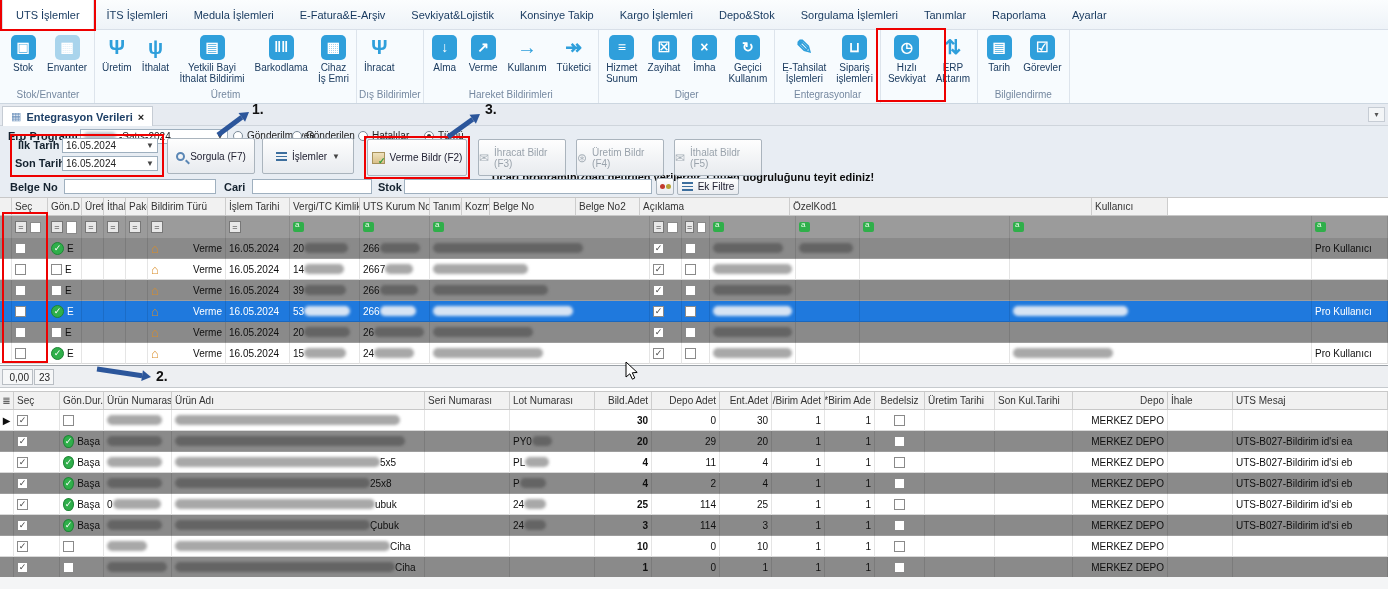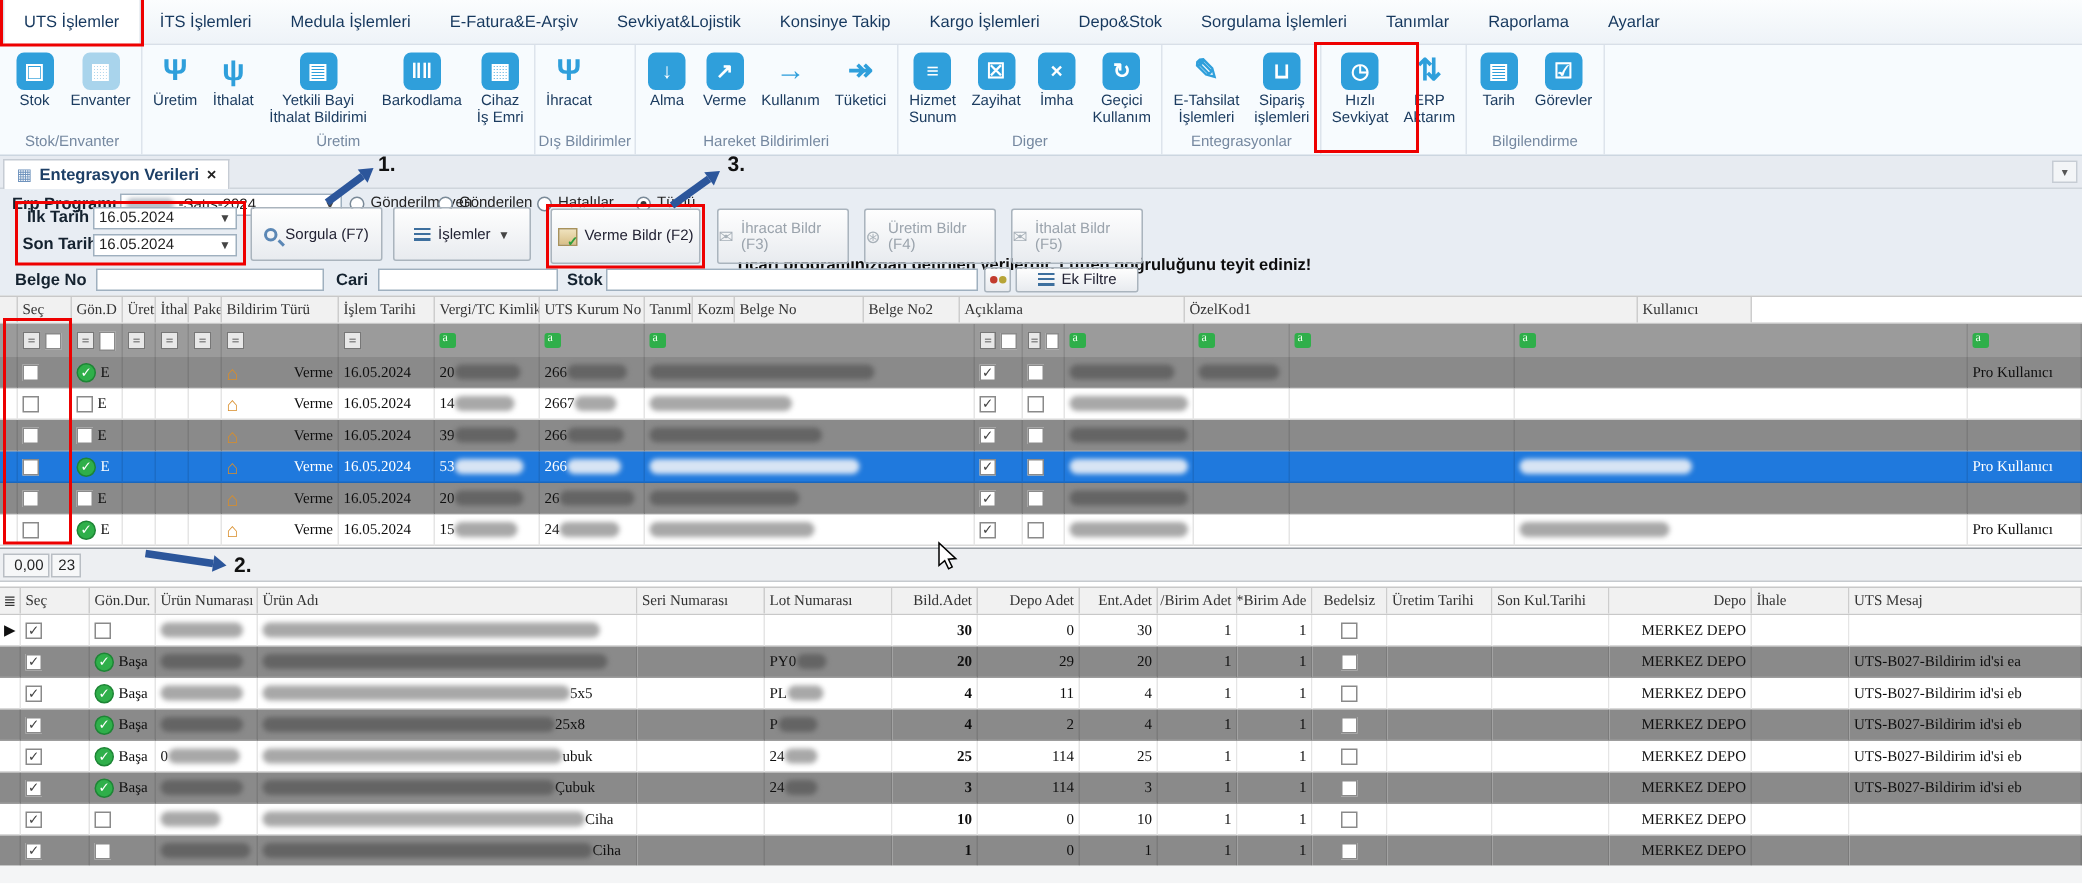--- a/index.html
+++ b/index.html
@@ -58,21 +58,21 @@
   .lsticon { width:11px; height:9px; background:repeating-linear-gradient(#3d6f9e 0 1.5px, transparent 1.5px 3.5px); }
   .magicon { width:9px; height:9px; border:2px solid #5b87b5; border-radius:50%; position:relative; }
   .magicon::after { content:""; position:absolute; left:7px; top:7px; width:5px; height:2px; background:#5b87b5; transform:rotate(45deg); }
   .vicon { width:13px; height:12px; background:linear-gradient(#efe2bd,#d9c089); border:1px solid #a8925c; position:relative; }
   .vicon::after { content:"✓"; position:absolute; right:-2px; bottom:-3px; color:#2f9e3c; font-size:9px; font-weight:bold; }
   .envicon { font-size:12px; color:#a7b0b8; }
   .pal { display:flex; gap:1px; }
   .pal i { width:5px; height:5px; border-radius:50%; }
 
   
-  .grid { position:absolute; left:0; width:1168px;font-family:Liberation Serif, serif; }
+  .grid { position:absolute; left:0; width:1168px; }
   .trow { display:flex; width:1388px; }
   .tc { flex:none; overflow:hidden; white-space:nowrap; display:flex; align-items:center;
     padding:0 3px; font-size:10px; color:#0f0f0f; border-right:1px solid rgba(0,0,0,0.10); }
   .tc.r { justify-content:flex-end; }
   .tc.c { justify-content:center; }
   .thead .tc { height:17px; background:#f1f1f1; color:#333; border-right:1px solid #cdcdcd; }
   .thead { border-top:1px solid #c8c8c8; border-bottom:1px solid #c8c8c8; }
   .tfilter .tc { height:22px; background:#9b9b9b; border-right:1px solid #8a8a8a; }
   .rw .tc { height:21px; background:#fff; border-bottom:1px solid #d9d9d9; }
   .rg .tc { height:21px; background:#8a8a8a; border-bottom:1px solid #9d9d9d; }
@@ -340,21 +340,21 @@
     <div class="flabel" style="left:224px;top:55px;">Cari</div>
     <div class="finput" style="left:252px;top:53px;width:120px;"></div>
     <div class="flabel" style="left:378px;top:55px;">Stok</div>
     <div class="finput" style="left:404px;top:53px;width:248px;"></div>
     <div class="btn" style="left:656px;top:52px;width:18px;height:17px;">
       <span class="pal">
           <i style="background:#c23b2e"></i>
           <i style="background:#b7a437"></i>
         </span>
     </div>
-    <div class="btn" style="left:677px;top:52px;width:82px;height:17px;">
+    <div class="btn" style="left:677px;top:52px;width:62px;height:17px;">
       <span class="lsticon"></span>
       <span>Ek Filtre</span>
     </div>
   </div>
 
   <div class="grid" id="grid1" style="top:197px;">
       <div class="trow thead">
         <div class="tc" style="width: 12px;"></div>
         <div class="tc" style="width: 36px;">Seç</div>
         <div class="tc" style="width: 34px;">Gön.D</div>

